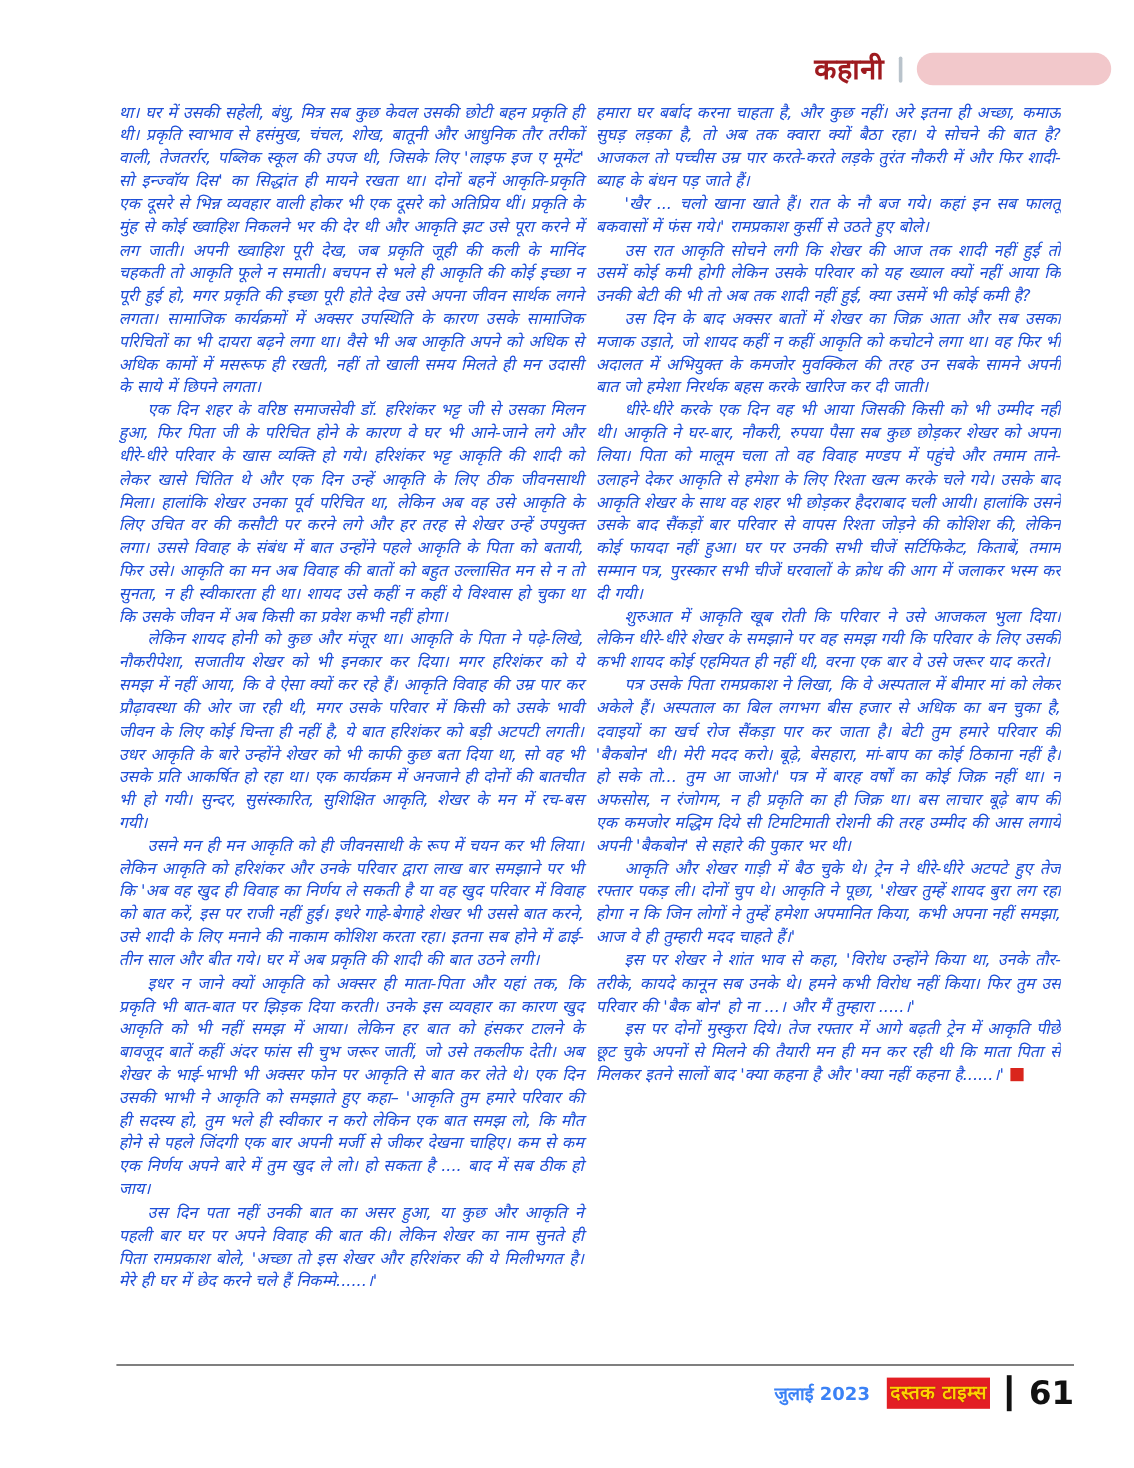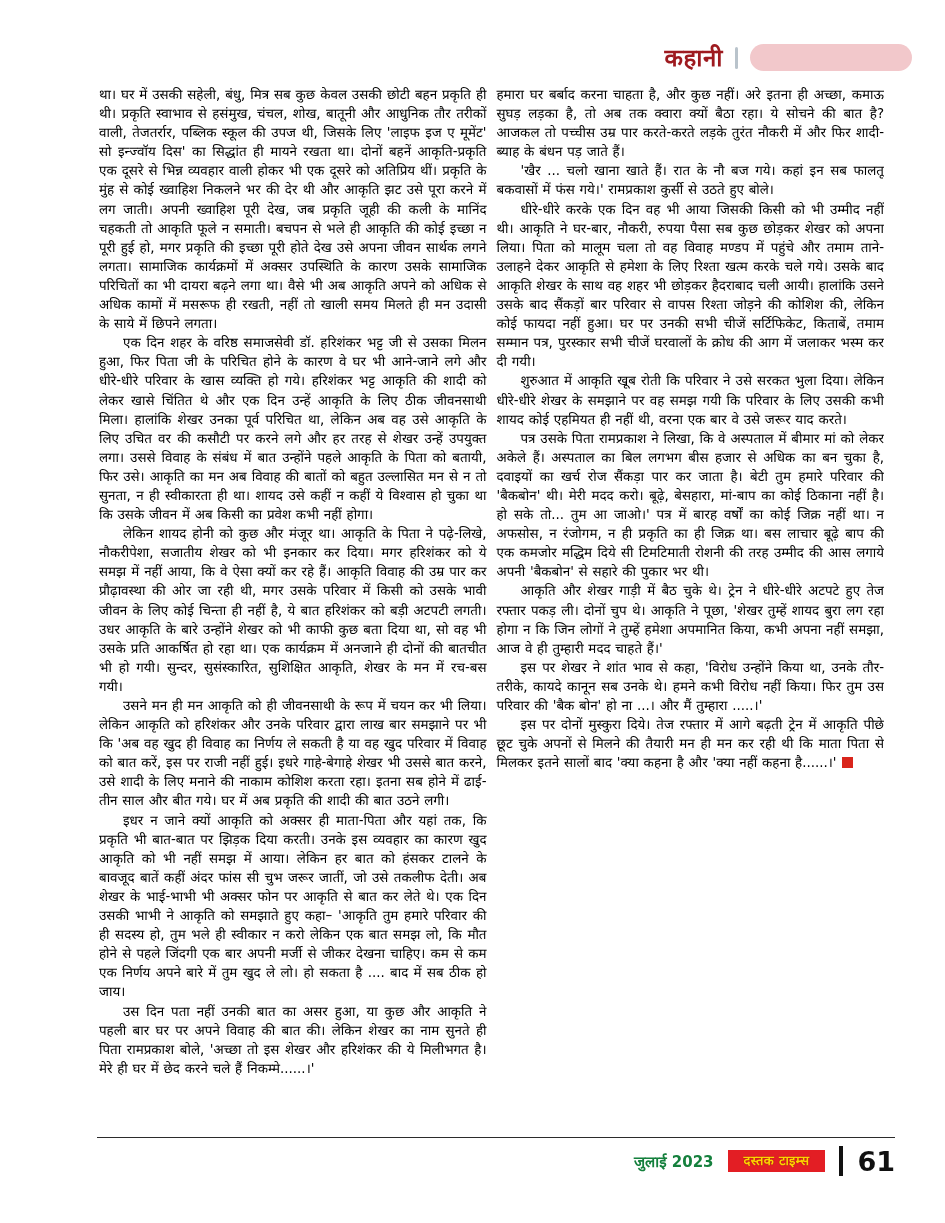--- a/index.html
+++ b/index.html
@@ -6,61 +6,62 @@
   html,body { background:#ffffff; }
   .page {
     position:relative;
     width:945px; height:1223px;
     background:#ffffff;
     font-family:"DejaVu Sans", sans-serif;
     overflow:hidden;
   }
   
   .header {
-    position:absolute; top:44px; right:33px;
+    position:absolute; top:44px; right:19px;
     display:flex; align-items:center; gap:12px;
   }
   .header-title {
     color:#9e1a1f; font-weight:bold; font-size:24px; line-height:1;
     letter-spacing:.5px;
   }
   .header-sep { width:3px; height:22px; background:#b9c3cb; border-radius:2px; }
   .header-pill {
     width:162px; height:27px; background:#f2c8cb; border-radius:14px;
   }
   
   .content {
     position:absolute; top:85px; left:99px; right:61px; height:1045px;
     display:flex; gap:10px; overflow:hidden;
   }
   .col {
     flex:1 1 0; min-width:0;
     text-align:justify;
-    font-size:13.4px; line-height:19.1px; color:#000000;
+    font-size:13.4px; line-height:19.1px; color:#1d4ed8;
     word-spacing:.5px;
+    font-style:italic;
   }
   .col p { margin:0; }
   .col p.indent { text-indent:24px; }
   .endmark {
     display:inline-block; width:11px; height:11px; background:#d9251c;
     margin-left:5px; vertical-align:baseline; transform:translateY(1px);
   }
   
   .footer-rule {
     position:absolute; left:97px; right:50px; top:1137px;
     border-top:1.6px solid #2b2b2b;
   }
   .footer {
     position:absolute; top:1146px; right:50px;
     display:flex; align-items:center; gap:14px;
   }
-  .footer-date { font-weight:bold; font-size:15px; color:#15803d; }
+  .footer-date { font-weight:bold; font-size:15px; color:#3b82f6; }
   .footer-logo {
-    background:#e31e24; color:#ffd200; font-weight:bold; font-size:13px;
-    padding:3px 16px; line-height:1.2; letter-spacing:.3px;
+    background:#e31e24; color:#ffd200; font-weight:bold; font-size:16px;
+    padding:3px 3px; line-height:1.2; letter-spacing:.3px;
     text-shadow:0 0 1px #7a0c0c;
   }
   .footer-bar { width:4px; height:30px; background:#111; }
   .footer-page { font-weight:bold; font-size:27px; color:#111; line-height:1;text-align:center; }
 </style>
 </head>
 <body>
 
 <div class="page">
 
@@ -75,22 +76,24 @@
       <p>था। घर में उसकी सहेली, बंधु, मित्र सब कुछ केवल उसकी छोटी बहन प्रकृति ही थी। प्रकृति स्वाभाव से हसंमुख, चंचल, शोख, बातूनी और आधुनिक तौर तरीकों वाली, तेजतर्रार, पब्लिक स्कूल की उपज थी, जिसके लिए 'लाइफ इज ए मूमेंट' सो इन्ज्वॉय दिस' का सिद्धांत ही मायने रखता था। दोनों बहनें आकृति-प्रकृति एक दूसरे से भिन्न व्यवहार वाली होकर भी एक दूसरे को अतिप्रिय थीं। प्रकृति के मुंह से कोई ख्वाहिश निकलने भर की देर थी और आकृति झट उसे पूरा करने में लग जाती। अपनी ख्वाहिश पूरी देख, जब प्रकृति जूही की कली के मानिंद चहकती तो आकृति फूले न समाती। बचपन से भले ही आकृति की कोई इच्छा न पूरी हुई हो, मगर प्रकृति की इच्छा पूरी होते देख उसे अपना जीवन सार्थक लगने लगता। सामाजिक कार्यक्रमों में अक्सर उपस्थिति के कारण उसके सामाजिक परिचितों का भी दायरा बढ़ने लगा था। वैसे भी अब आकृति अपने को अधिक से अधिक कामों में मसरूफ ही रखती, नहीं तो खाली समय मिलते ही मन उदासी के साये में छिपने लगता।</p>
       <p class="indent">एक दिन शहर के वरिष्ठ समाजसेवी डॉ. हरिशंकर भट्ट जी से उसका मिलन हुआ, फिर पिता जी के परिचित होने के कारण वे घर भी आने-जाने लगे और धीरे-धीरे परिवार के खास व्यक्ति हो गये। हरिशंकर भट्ट आकृति की शादी को लेकर खासे चिंतित थे और एक दिन उन्हें आकृति के लिए ठीक जीवनसाथी मिला। हालांकि शेखर उनका पूर्व परिचित था, लेकिन अब वह उसे आकृति के लिए उचित वर की कसौटी पर करने लगे और हर तरह से शेखर उन्हें उपयुक्त लगा। उससे विवाह के संबंध में बात उन्होंने पहले आकृति के पिता को बतायी, फिर उसे। आकृति का मन अब विवाह की बातों को बहुत उल्लासित मन से न तो सुनता, न ही स्वीकारता ही था। शायद उसे कहीं न कहीं ये विश्वास हो चुका था कि उसके जीवन में अब किसी का प्रवेश कभी नहीं होगा।</p>
       <p class="indent">लेकिन शायद होनी को कुछ और मंजूर था। आकृति के पिता ने पढ़े-लिखे, नौकरीपेशा, सजातीय शेखर को भी इनकार कर दिया। मगर हरिशंकर को ये समझ में नहीं आया, कि वे ऐसा क्यों कर रहे हैं। आकृति विवाह की उम्र पार कर प्रौढ़ावस्था की ओर जा रही थी, मगर उसके परिवार में किसी को उसके भावी जीवन के लिए कोई चिन्ता ही नहीं है, ये बात हरिशंकर को बड़ी अटपटी लगती। उधर आकृति के बारे उन्होंने शेखर को भी काफी कुछ बता दिया था, सो वह भी उसके प्रति आकर्षित हो रहा था। एक कार्यक्रम में अनजाने ही दोनों की बातचीत भी हो गयी। सुन्दर, सुसंस्कारित, सुशिक्षित आकृति, शेखर के मन में रच-बस गयी।</p>
       <p class="indent">उसने मन ही मन आकृति को ही जीवनसाथी के रूप में चयन कर भी लिया। लेकिन आकृति को हरिशंकर और उनके परिवार द्वारा लाख बार समझाने पर भी कि 'अब वह खुद ही विवाह का निर्णय ले सकती है या वह खुद परिवार में विवाह को बात करें, इस पर राजी नहीं हुई। इधरे गाहे-बेगाहे शेखर भी उससे बात करने, उसे शादी के लिए मनाने की नाकाम कोशिश करता रहा। इतना सब होने में ढाई-तीन साल और बीत गये। घर में अब प्रकृति की शादी की बात उठने लगी।</p>
       <p class="indent">इधर न जाने क्यों आकृति को अक्सर ही माता-पिता और यहां तक, कि प्रकृति भी बात-बात पर झिड़क दिया करती। उनके इस व्यवहार का कारण खुद आकृति को भी नहीं समझ में आया। लेकिन हर बात को हंसकर टालने के बावजूद बातें कहीं अंदर फांस सी चुभ जरूर जातीं, जो उसे तकलीफ देती। अब शेखर के भाई-भाभी भी अक्सर फोन पर आकृति से बात कर लेते थे। एक दिन उसकी भाभी ने आकृति को समझाते हुए कहा– 'आकृति तुम हमारे परिवार की ही सदस्य हो, तुम भले ही स्वीकार न करो लेकिन एक बात समझ लो, कि मौत होने से पहले जिंदगी एक बार अपनी मर्जी से जीकर देखना चाहिए। कम से कम एक निर्णय अपने बारे में तुम खुद ले लो। हो सकता है .... बाद में सब ठीक हो जाय।</p>
       <p class="indent">उस दिन पता नहीं उनकी बात का असर हुआ, या कुछ और आकृति ने पहली बार घर पर अपने विवाह की बात की। लेकिन शेखर का नाम सुनते ही पिता रामप्रकाश बोले, 'अच्छा तो इस शेखर और हरिशंकर की ये मिलीभगत है। मेरे ही घर में छेद करने चले हैं निकम्मे......।'</p>
     </div>
     <div class="col">
       <p>हमारा घर बर्बाद करना चाहता है, और कुछ नहीं। अरे इतना ही अच्छा, कमाऊ सुघड़ लड़का है, तो अब तक क्वारा क्यों बैठा रहा। ये सोचने की बात है? आजकल तो पच्चीस उम्र पार करते-करते लड़के तुरंत नौकरी में और फिर शादी-ब्याह के बंधन पड़ जाते हैं।</p>
       <p class="indent">'खैर ... चलो खाना खाते हैं। रात के नौ बज गये। कहां इन सब फालतू बकवासों में फंस गये।' रामप्रकाश कुर्सी से उठते हुए बोले।</p>
+      <p class="indent">उस रात आकृति सोचने लगी कि शेखर की आज तक शादी नहीं हुई तो उसमें कोई कमी होगी लेकिन उसके परिवार को यह ख्याल क्यों नहीं आया कि उनकी बेटी की भी तो अब तक शादी नहीं हुई, क्या उसमें भी कोई कमी है?</p>
+      <p class="indent">उस दिन के बाद अक्सर बातों में शेखर का जिक्र आता और सब उसका मजाक उड़ाते, जो शायद कहीं न कहीं आकृति को कचोटने लगा था। वह फिर भी अदालत में अभियुक्त के कमजोर मुवक्किल की तरह उन सबके सामने अपनी बात जो हमेशा निरर्थक बहस करके खारिज कर दी जाती।</p>
       <p class="indent">धीरे-धीरे करके एक दिन वह भी आया जिसकी किसी को भी उम्मीद नहीं थी। आकृति ने घर-बार, नौकरी, रुपया पैसा सब कुछ छोड़कर शेखर को अपना लिया। पिता को मालूम चला तो वह विवाह मण्डप में पहुंचे और तमाम ताने-उलाहने देकर आकृति से हमेशा के लिए रिश्ता खत्म करके चले गये। उसके बाद आकृति शेखर के साथ वह शहर भी छोड़कर हैदराबाद चली आयी। हालांकि उसने उसके बाद सैंकड़ों बार परिवार से वापस रिश्ता जोड़ने की कोशिश की, लेकिन कोई फायदा नहीं हुआ। घर पर उनकी सभी चीजें सर्टिफिकेट, किताबें, तमाम सम्मान पत्र, पुरस्कार सभी चीजें घरवालों के क्रोध की आग में जलाकर भस्म कर दी गयी।</p>
-      <p class="indent">शुरुआत में आकृति खूब रोती कि परिवार ने उसे सरकत भुला दिया। लेकिन धीरे-धीरे शेखर के समझाने पर वह समझ गयी कि परिवार के लिए उसकी कभी शायद कोई एहमियत ही नहीं थी, वरना एक बार वे उसे जरूर याद करते।</p>
+      <p class="indent">शुरुआत में आकृति खूब रोती कि परिवार ने उसे आजकल भुला दिया। लेकिन धीरे-धीरे शेखर के समझाने पर वह समझ गयी कि परिवार के लिए उसकी कभी शायद कोई एहमियत ही नहीं थी, वरना एक बार वे उसे जरूर याद करते।</p>
       <p class="indent">पत्र उसके पिता रामप्रकाश ने लिखा, कि वे अस्पताल में बीमार मां को लेकर अकेले हैं। अस्पताल का बिल लगभग बीस हजार से अधिक का बन चुका है, दवाइयों का खर्च रोज सैंकड़ा पार कर जाता है। बेटी तुम हमारे परिवार की 'बैकबोन' थी। मेरी मदद करो। बूढ़े, बेसहारा, मां-बाप का कोई ठिकाना नहीं है। हो सके तो... तुम आ जाओ।' पत्र में बारह वर्षों का कोई जिक्र नहीं था। न अफसोस, न रंजोगम, न ही प्रकृति का ही जिक्र था। बस लाचार बूढ़े बाप की एक कमजोर मद्धिम दिये सी टिमटिमाती रोशनी की तरह उम्मीद की आस लगाये अपनी 'बैकबोन' से सहारे की पुकार भर थी।</p>
       <p class="indent">आकृति और शेखर गाड़ी में बैठ चुके थे। ट्रेन ने धीरे-धीरे अटपटे हुए तेज रफ्तार पकड़ ली। दोनों चुप थे। आकृति ने पूछा, 'शेखर तुम्हें शायद बुरा लग रहा होगा न कि जिन लोगों ने तुम्हें हमेशा अपमानित किया, कभी अपना नहीं समझा, आज वे ही तुम्हारी मदद चाहते हैं।'</p>
       <p class="indent">इस पर शेखर ने शांत भाव से कहा, 'विरोध उन्होंने किया था, उनके तौर-तरीके, कायदे कानून सब उनके थे। हमने कभी विरोध नहीं किया। फिर तुम उस परिवार की 'बैक बोन' हो ना ...। और मैं तुम्हारा .....।'</p>
       <p class="indent"><span>इस पर दोनों मुस्कुरा दिये। तेज रफ्तार में आगे बढ़ती ट्रेन में आकृति पीछे छूट चुके अपनों से मिलने की तैयारी मन ही मन कर रही थी कि माता पिता से मिलकर इतने सालों बाद 'क्या कहना है और 'क्या नहीं कहना है......।'</span><span class="endmark"></span></p>
     </div>
   </div>
 
   <div class="footer-rule"></div>
   <div class="footer">
     <div class="footer-date">जुलाई 2023</div>

